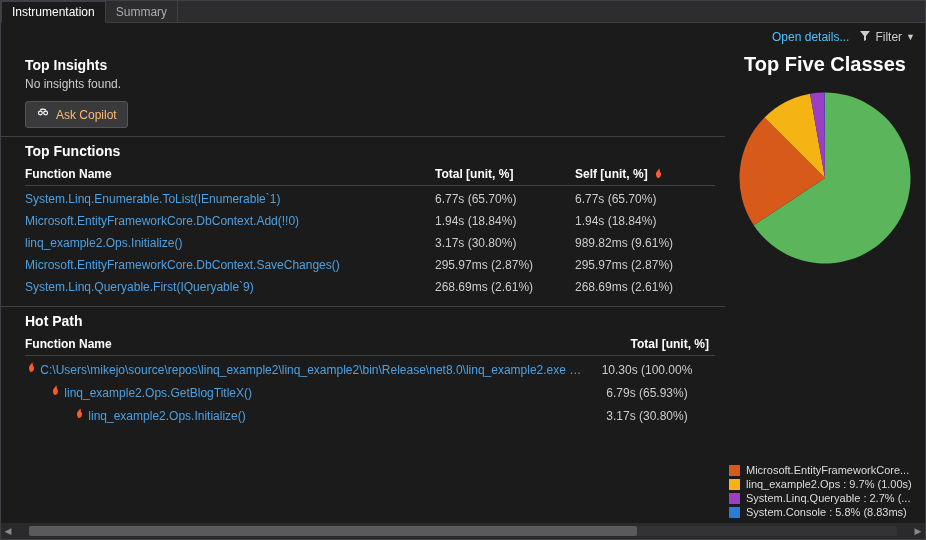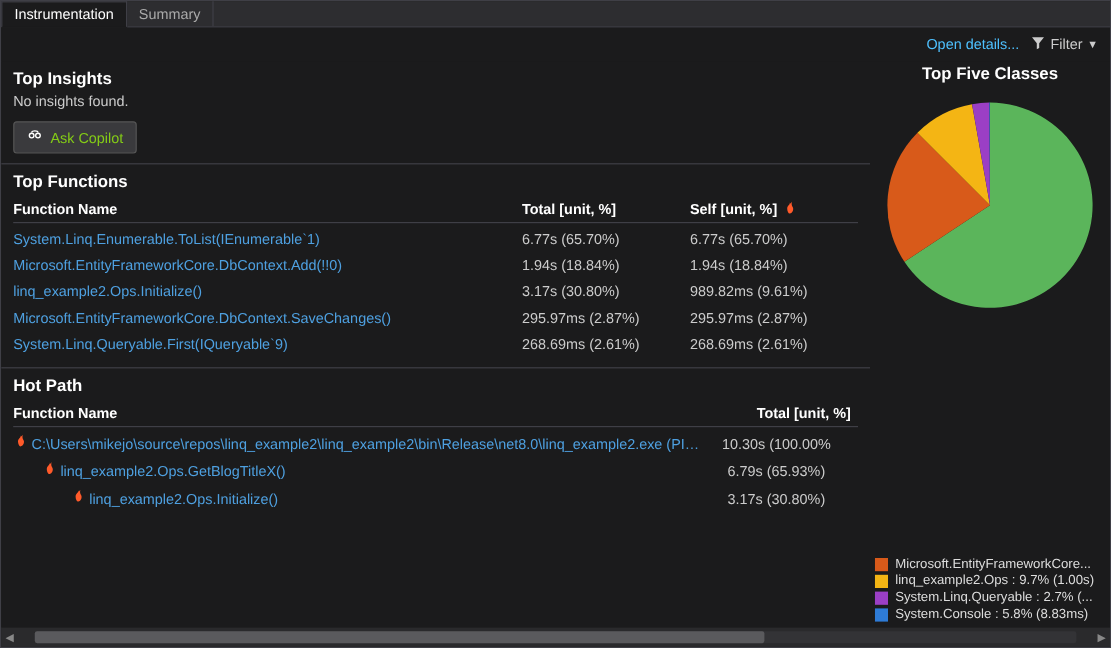--- a/index.html
+++ b/index.html
@@ -77,36 +77,36 @@
 }
 .right-col {
   width: 200px;
   background: #1b1b1c;
   display: flex;
   flex-direction: column;
   align-items: center;
   padding: 2px 4px 4px 4px;
 }
 .section {
-  padding: 6px 10px 8px 10px;
+  padding: 6px 10px 8px 24px;
 }
 .section-title {
   color: #ffffff;
   font-weight: 600;
   font-size: 14px;
   margin-bottom: 4px;
 }
 .insights-text {
   color: #cccccc;
   margin-bottom: 10px;
 }
 .copilot-btn {
   background: #3a3a3d;
   border: 1px solid #555;
-  color: #84cc16;
+  color: #fdba74;
   padding: 4px 10px;
   font-size: 12px;
   border-radius: 3px;
   display: inline-flex;
   align-items: center;
   gap: 6px;
   cursor: pointer;
   text-align: center;
 }
 .divider {
@@ -173,21 +173,21 @@
 }
 .hscroll-btn {
   width: 14px; height: 16px;
   color: #888;
   display:flex; align-items:center; justify-content:center;
   font-size:9px;
 }
 .chart-title {
   color: #ffffff;
   font-weight: 600;
-  font-size: 14px;
+  font-size: 20px;
   margin-bottom: 6px;
   text-align: center;
 }
 .legend {
   width: 100%;
   font-size: 11px;
 }
 .legend-row {
   display: flex;
   align-items: center;

